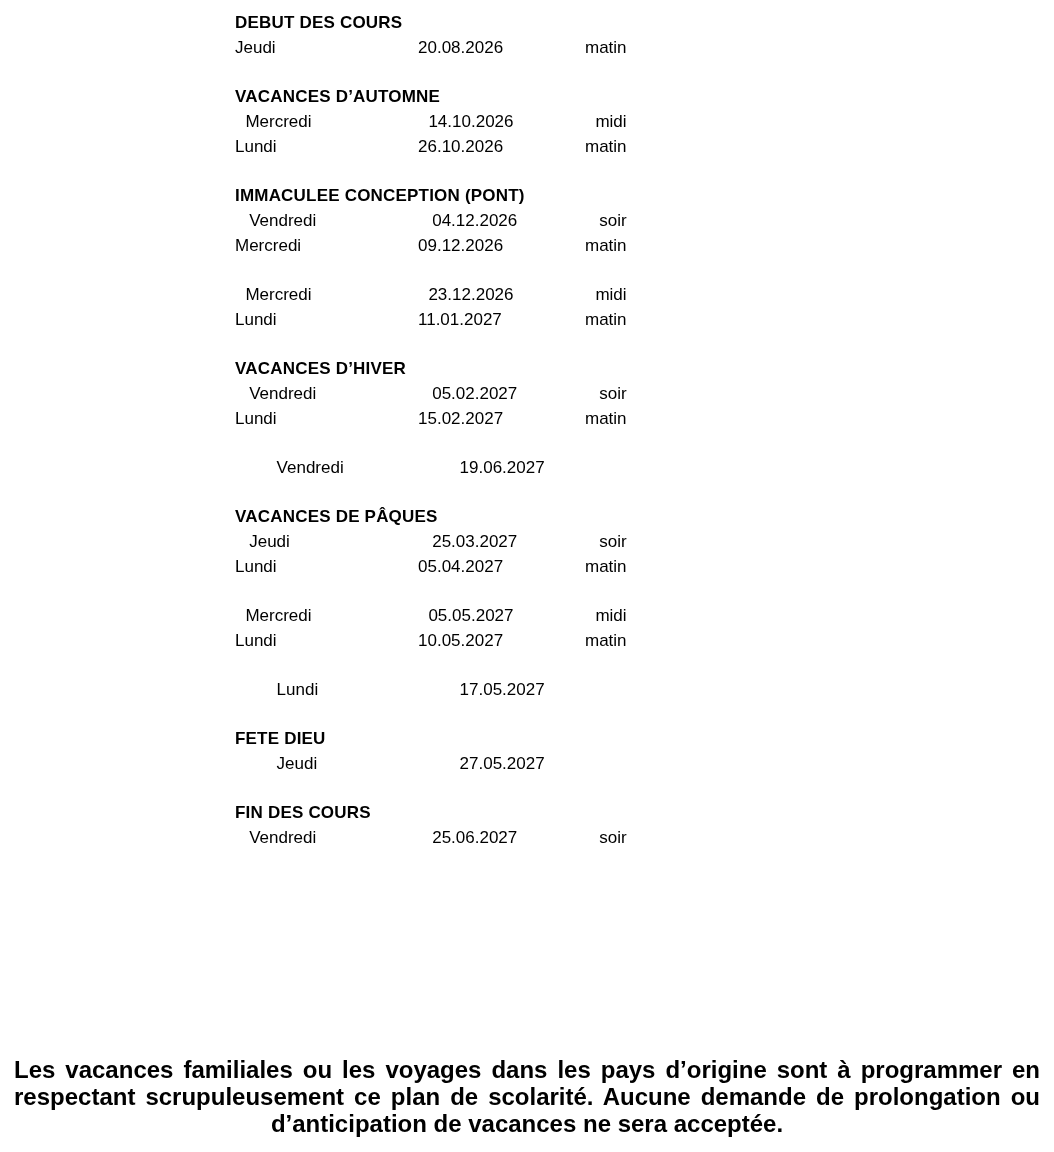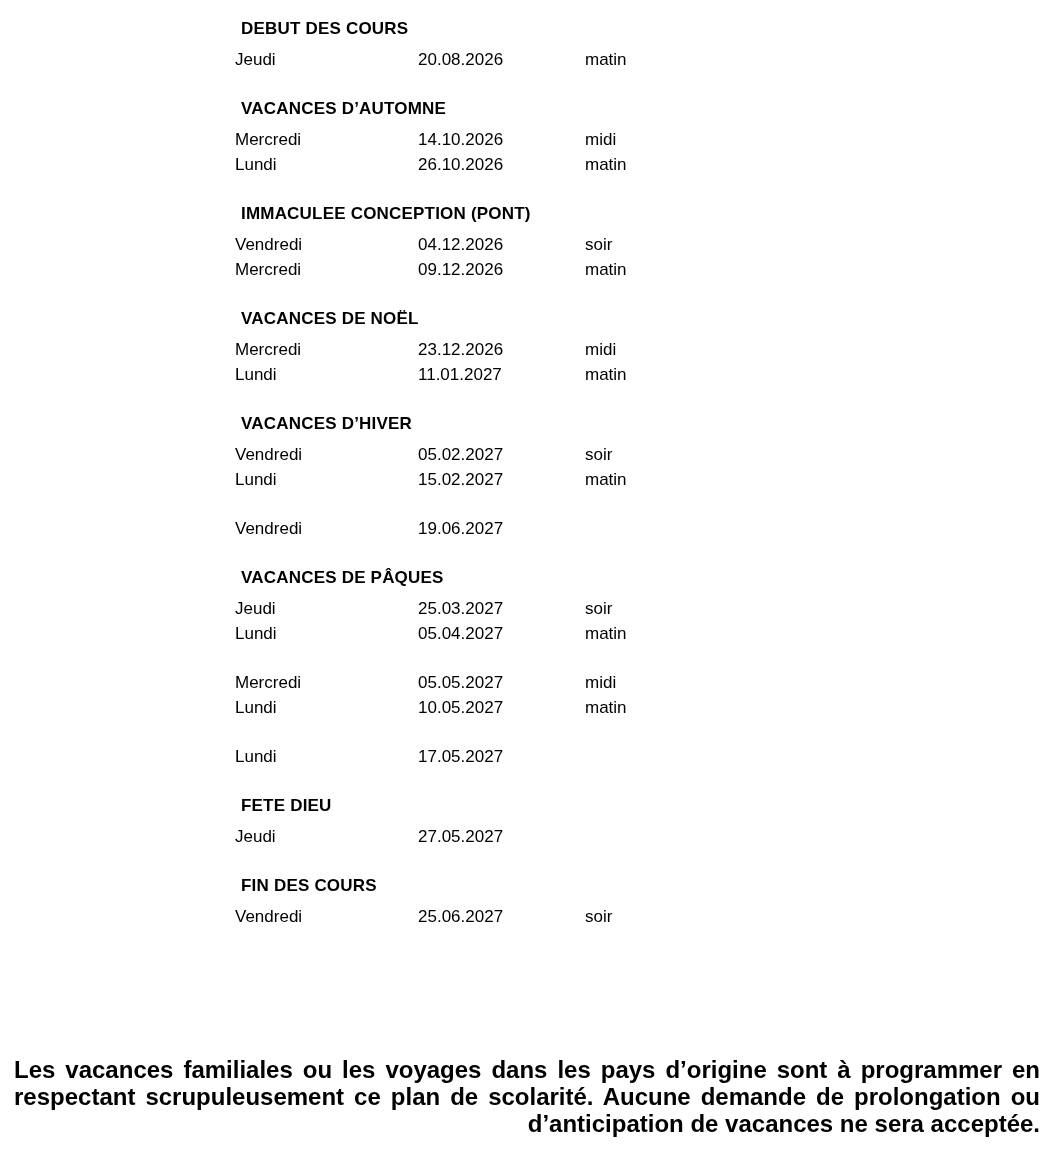--- a/index.html
+++ b/index.html
@@ -21,48 +21,49 @@
     position: absolute;
     left: 235px;
     top: 10px;
     font-size: 17px;
     line-height: 25px;
   }
   .cal-section {
     margin: 0 0 24px 0;
   }
   .cal-title {
-    margin: 6px;
+    margin: 0;
     padding: 0;
     font-size: 17px;
     line-height: 25px;
     font-weight: bold;
     letter-spacing: 0.2px;
     white-space: nowrap;
   }
   .cal-row {
     display: flex;
     line-height: 25px;
+    justify-content: flex-end;
   }
   .cell { display: block; white-space: nowrap; }
   .cell.day   { width: 183px; }
   .cell.date  { width: 167px; }
   .cell.period { }
   
   .note {
     position: absolute;
     top: 1056px;
     left: 14px;
     width: 1026px;
     font-size: 24px;
     line-height: 27px;
     font-weight: bold;
   }
   .note-line {
-    text-align: right;
+    text-align: center;
     white-space: normal;
   }
   .note-line.justified {
     text-align: justify;
     text-align-last: justify;
   }
 </style>
 </head>
 <body>
 
@@ -96,21 +97,20 @@
           <span class="cell date">04.12.2026</span>
           <span class="cell period">soir</span>
         </div>
         <div class="cal-row">
           <span class="cell day">Mercredi</span>
           <span class="cell date">09.12.2026</span>
           <span class="cell period">matin</span>
         </div>
       </section>
       <section class="cal-section">
-        <h3 class="cal-title">VACANCES DE NOËL</h3>
         <div class="cal-row">
           <span class="cell day">Mercredi</span>
           <span class="cell date">23.12.2026</span>
           <span class="cell period">midi</span>
         </div>
         <div class="cal-row">
           <span class="cell day">Lundi</span>
           <span class="cell date">11.01.2027</span>
           <span class="cell period">matin</span>
         </div>

